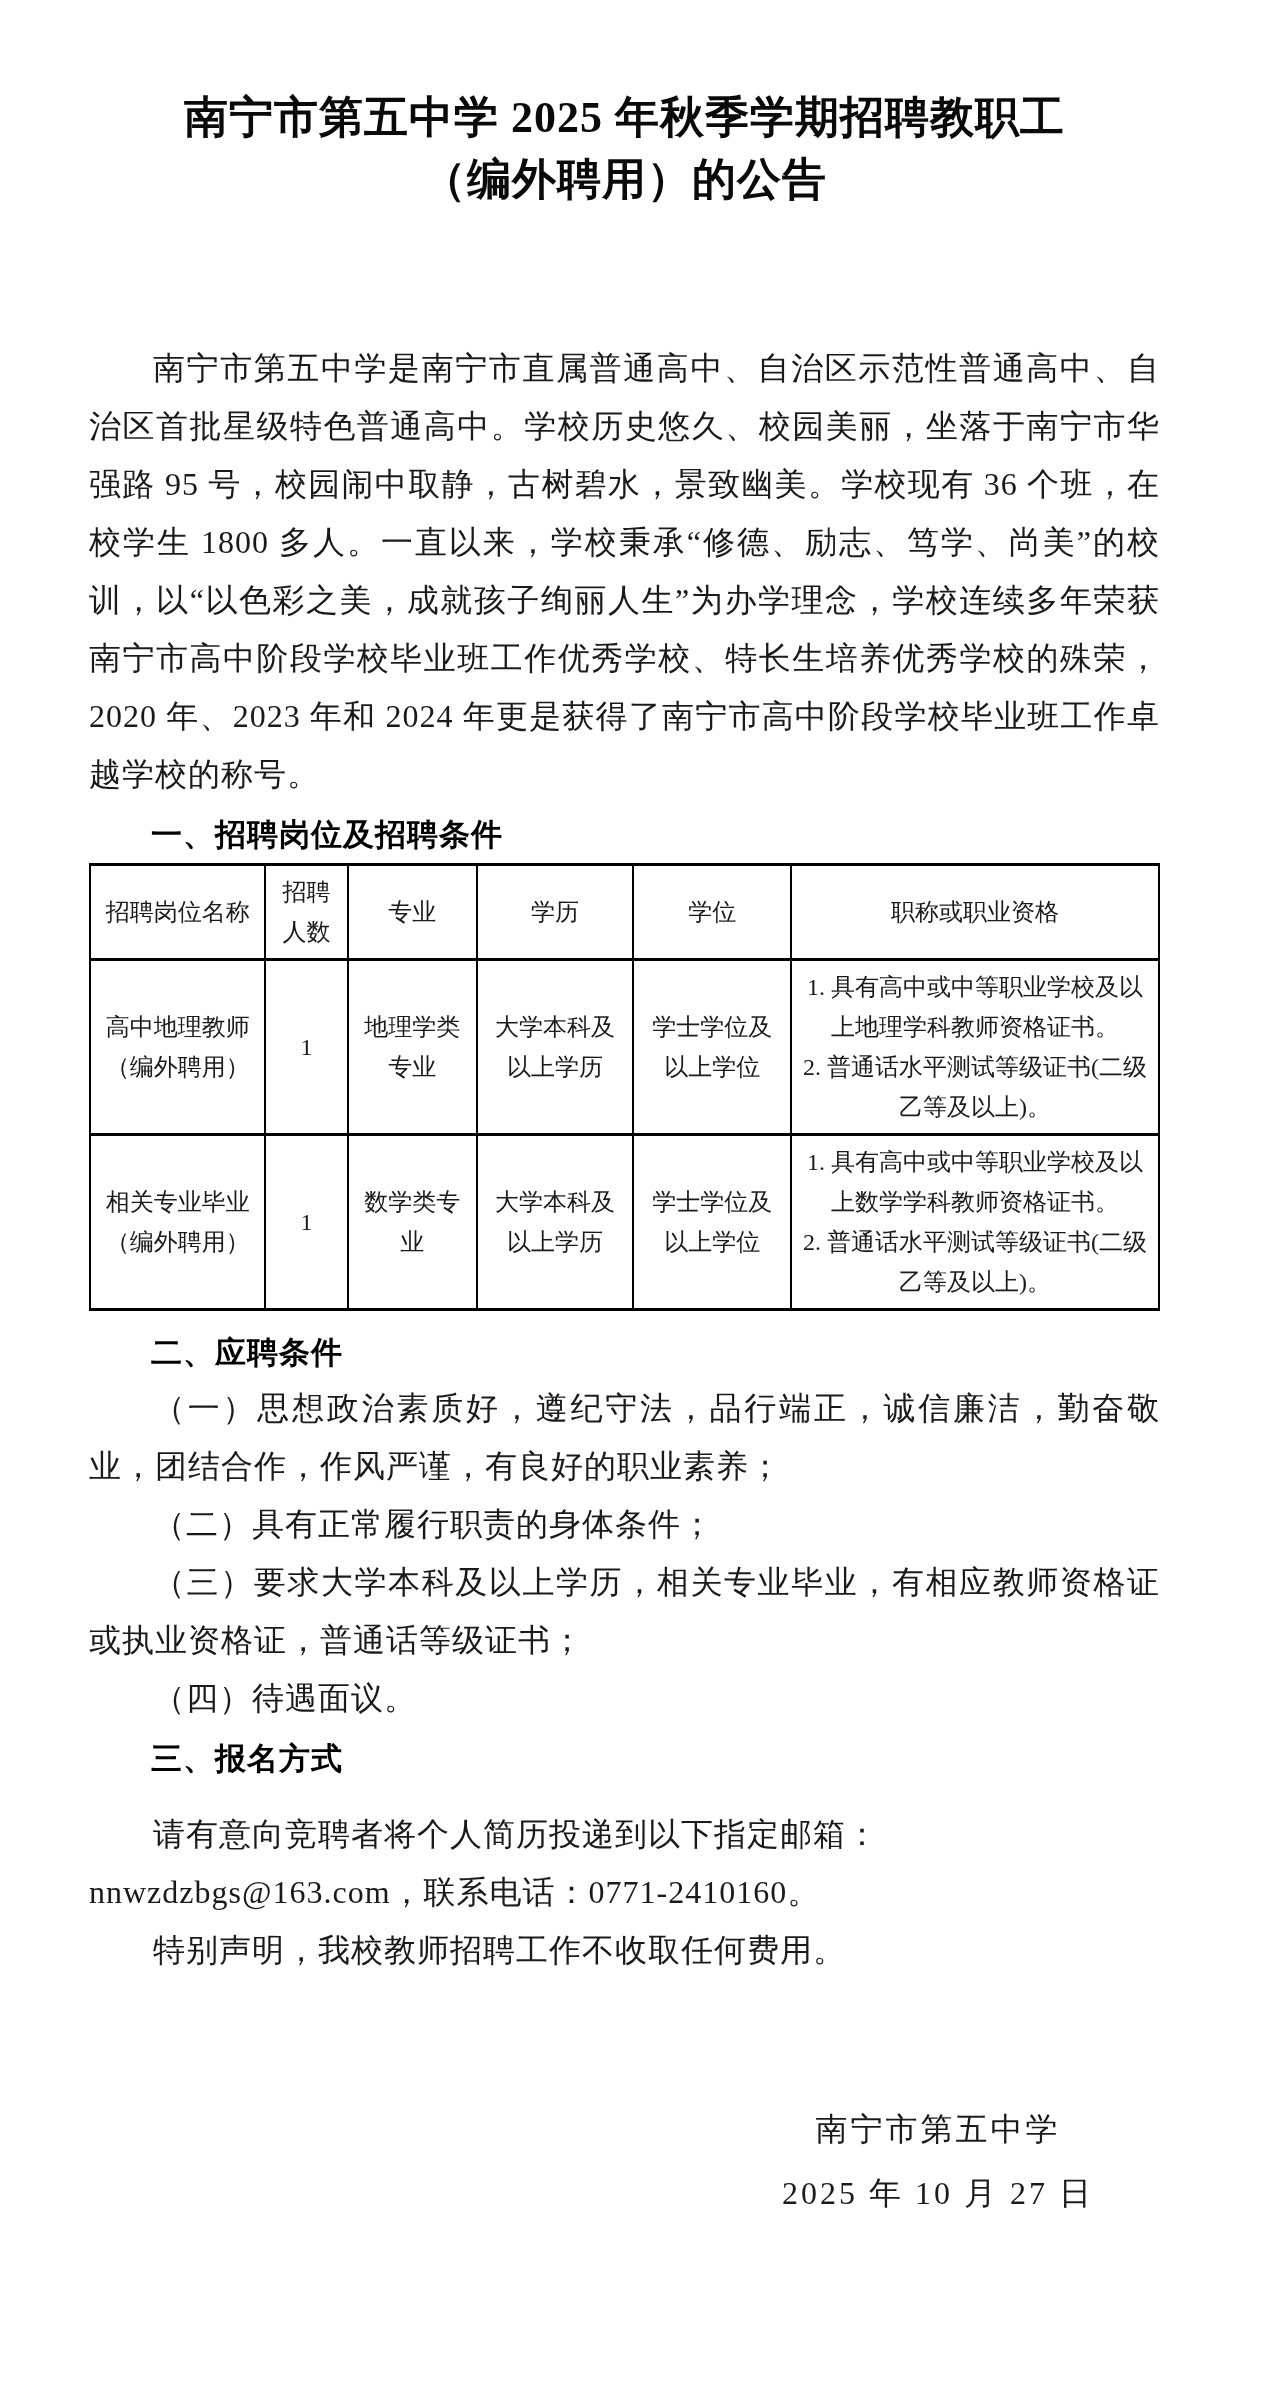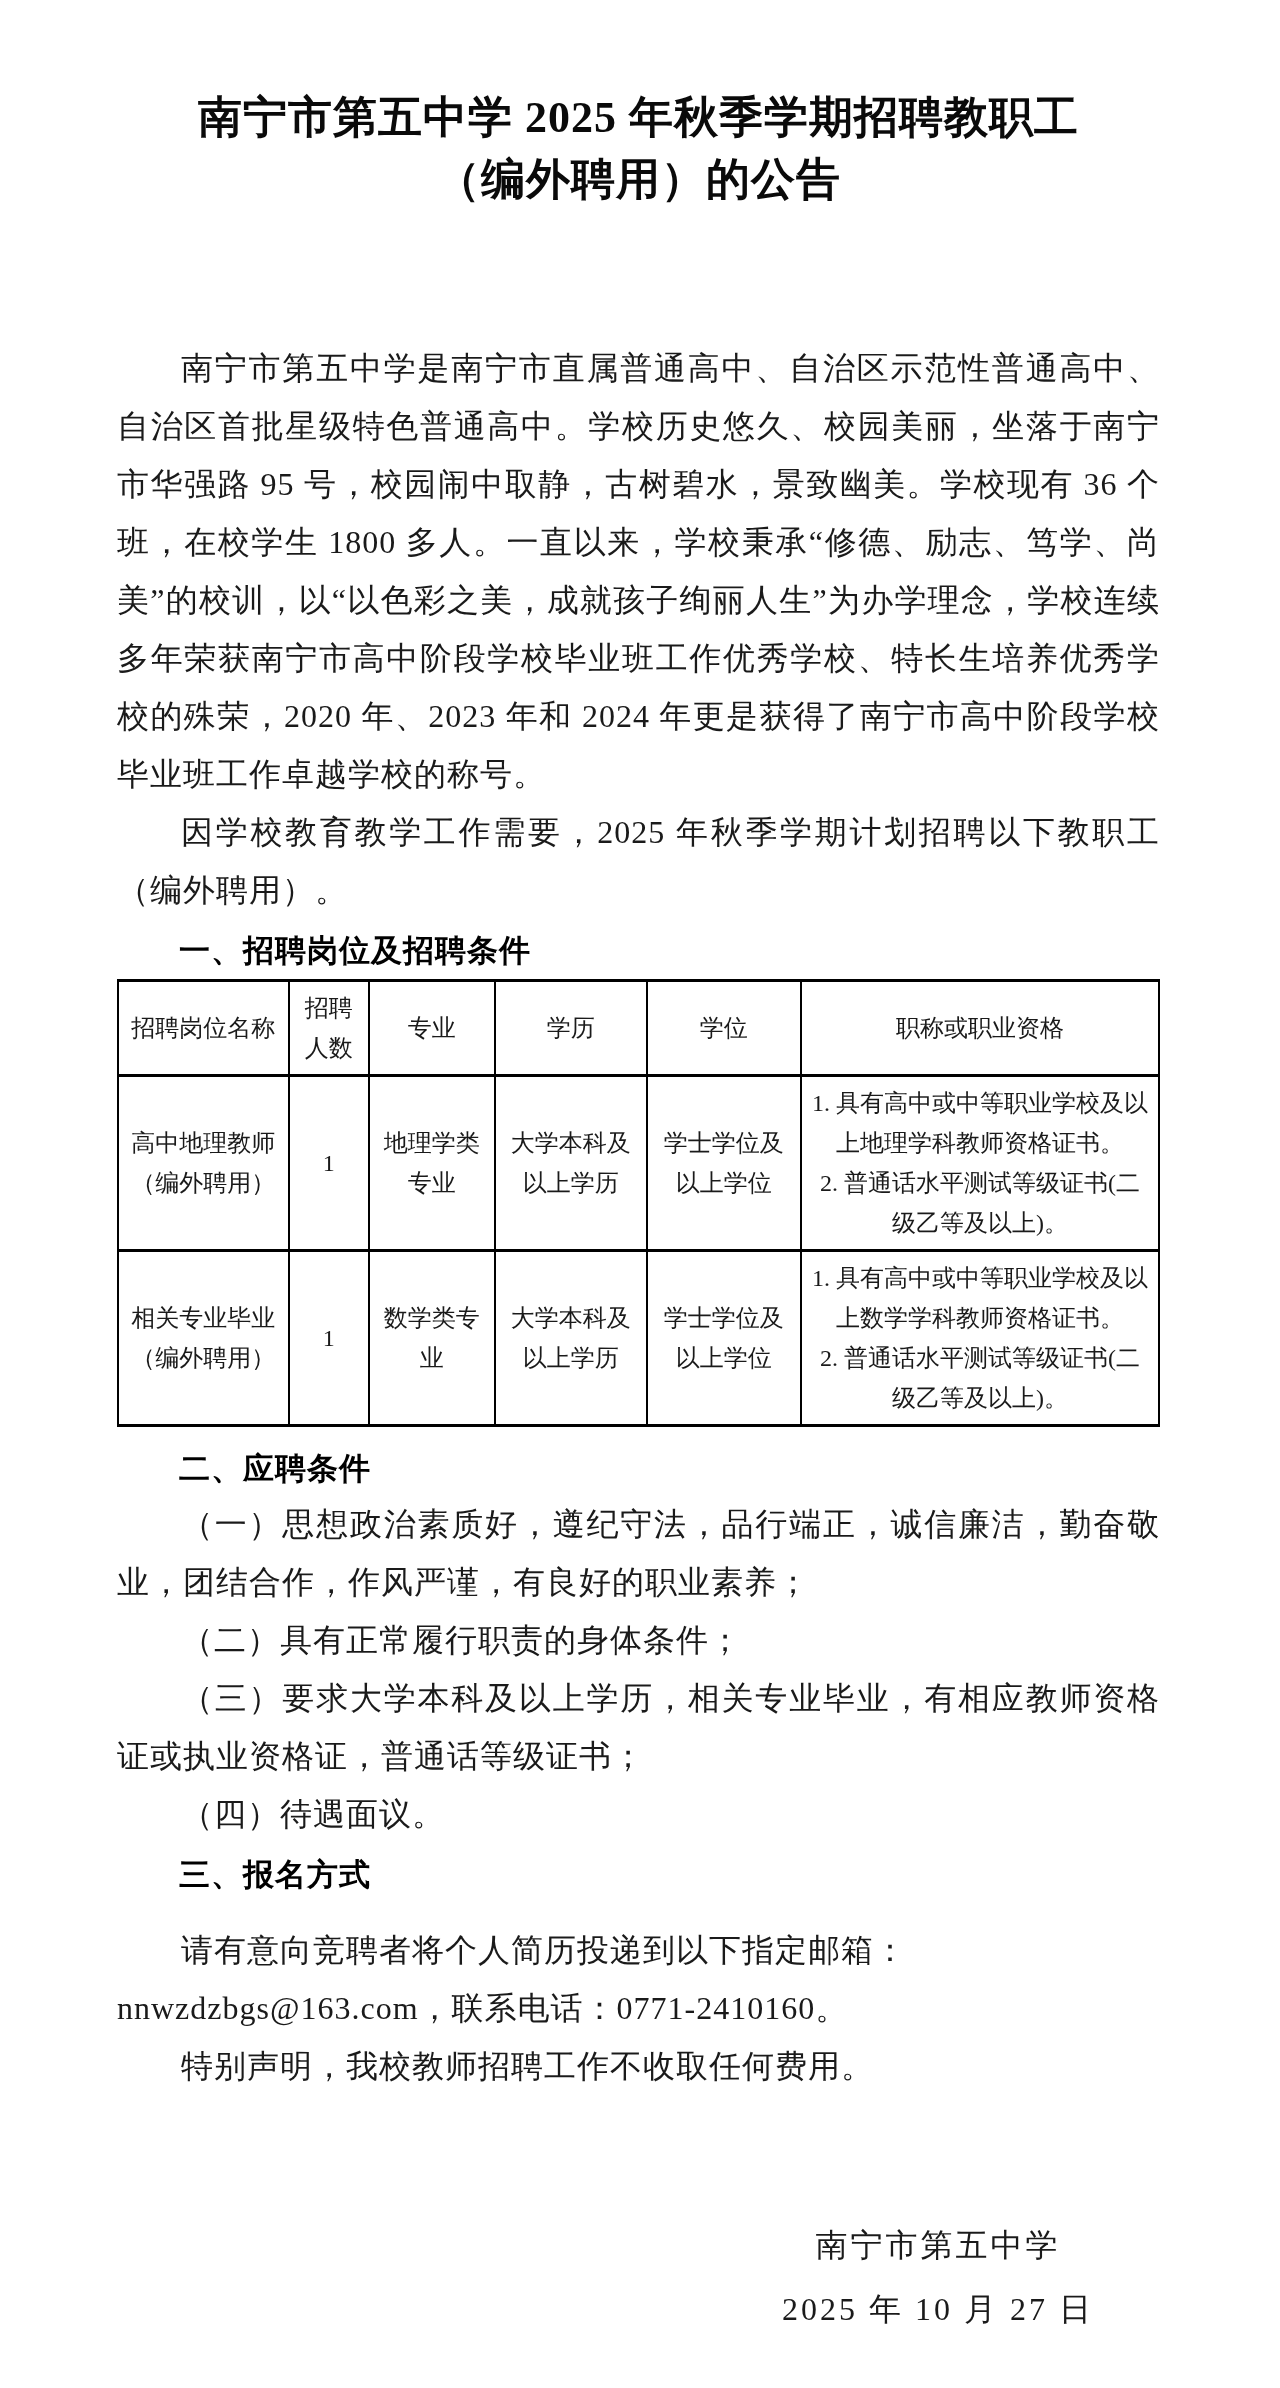--- a/index.html
+++ b/index.html
@@ -6,21 +6,21 @@
   body{
     width:1280px;height:2388px;
     background:#ffffff;
     color:#111;
     font-family:"Liberation Serif","DejaVu Serif",serif;
     overflow:hidden;
   }
   .page{
     box-sizing:border-box;
     width:1280px;height:2388px;
-    padding:58px 120px 0 117px;
+    padding:58px 120px 0 89px;
   }
   
   .doc-title{
     font-size:44px;
     font-weight:bold;
     line-height:62px;
     text-align:center;
     letter-spacing:1px;
     color:#0a0a0a;
   }
@@ -104,21 +104,20 @@
 <body>
 
 <div class="page">
 
   <h1 class="doc-title">
     <span class="block">南宁市第五中学 2025 年秋季学期招聘教职工</span>
     <span class="block">（编外聘用）的公告</span>
   </h1>
 
   <p class="body-par indent first-par">南宁市第五中学是南宁市直属普通高中、自治区示范性普通高中、自治区首批星级特色普通高中。学校历史悠久、校园美丽，坐落于南宁市华强路 95 号，校园闹中取静，古树碧水，景致幽美。学校现有 36 个班，在校学生 1800 多人。一直以来，学校秉承“修德、励志、笃学、尚美”的校训，以“以色彩之美，成就孩子绚丽人生”为办学理念，学校连续多年荣获南宁市高中阶段学校毕业班工作优秀学校、特长生培养优秀学校的殊荣，2020 年、2023 年和 2024 年更是获得了南宁市高中阶段学校毕业班工作卓越学校的称号。</p>
-  <p class="body-par indent">因学校教育教学工作需要，2025 年秋季学期计划招聘以下教职工（编外聘用）。</p>
 
   <h2 class="sec-heading">一、招聘岗位及招聘条件</h2>
 
   <table class="recruit">
     <colgroup>
       <col class="col-pos">
         <col class="col-cnt">
         <col class="col-maj">
       <col class="col-edu">
         <col class="col-deg">

